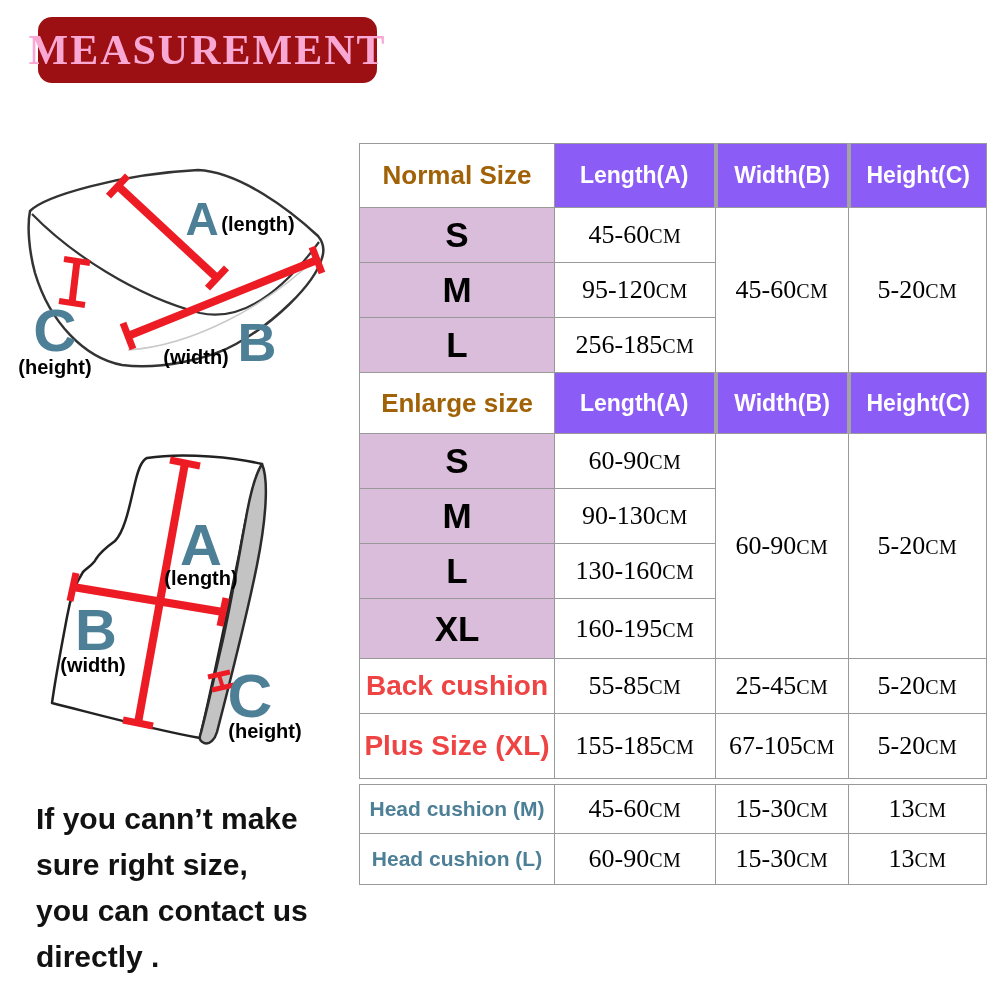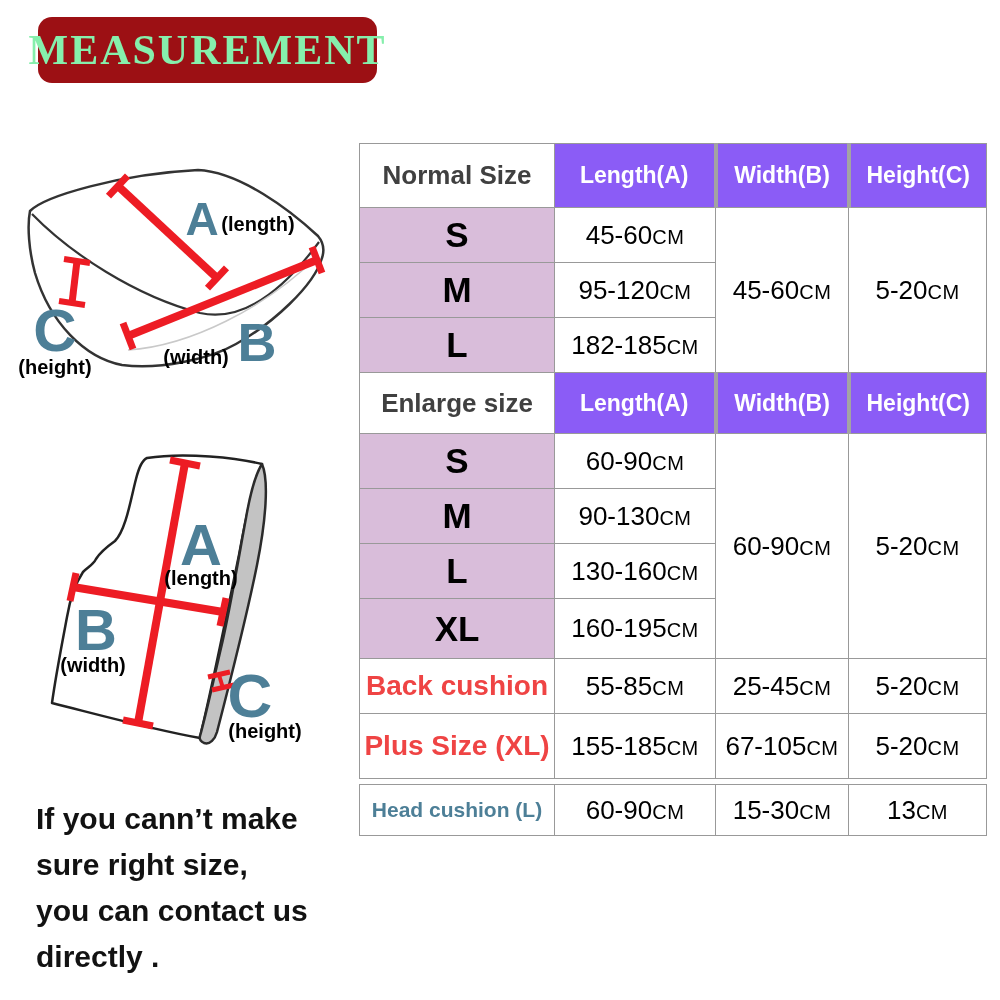--- a/index.html
+++ b/index.html
@@ -7,21 +7,21 @@
   #stage { position:relative; width:1000px; height:1000px; background:#fff; overflow:hidden; }
 
   
   .title-box{
     position:absolute; left:38px; top:17px; width:339px; height:66px;
     background:#9c1014; border-radius:14px;
     display:flex; align-items:center; justify-content:center;
   }
   .title-box span{
     font-family:"Liberation Serif", serif; font-weight:bold; font-size:42px;
-    color:#86efac; letter-spacing:2px;
+    color:#f9a8d4; letter-spacing:2px;
   }
 
   
   .diag{ position:absolute; }
   #diag-seat{ left:0; top:118px; }
   #diag-back{ left:0; top:420px; }
   .abc{ font-family:"Liberation Sans", sans-serif; font-weight:bold; fill:#4d7f97; }
   .sub{ font-family:"Liberation Sans", sans-serif; font-weight:bold; fill:#000; font-size:20px; }
 
   
@@ -31,29 +31,29 @@
   }
 
   
   .tblwrap{ position:absolute; left:359px; width:628px; }
   #tbl-main{ top:143px; }
   #tbl-head{ top:784px; }
   table{ border-collapse:collapse; table-layout:fixed; width:627px; }
   td{ border:1px solid #999; text-align:center; vertical-align:middle; padding:0; background:#fff; }
   .c1{ width:195px; } .c2{ width:161px; } .c3{ width:133px; } .c4{ width:138px; }
 
-  .hdr-label{ color:#404040; font-weight:bold; font-size:26px; }
+  .hdr-label{ color:#a16207; font-weight:bold; font-size:26px; }
   .hdr-dark{ background:#8b5cf6; color:#fff; font-weight:bold; font-size:23px; }
   .hdr-dark + .hdr-dark{ border-left:4px solid #a3a3a3; }
 
   .size{ background:#d9bdda; color:#000; font-weight:600; font-size:35px; }
   .rlbl{ color:#ef4444; font-weight:bold; font-size:28px; }
   .rlbl-sm{ color:#4d7f97; font-weight:bold; font-size:21px; }
 
-  .val{ font-family:Liberation Sans, sans-serif; color:#000; font-size:26px; }
+  .val{ font-family:Liberation Serif, serif; color:#000; font-size:26px; }
   .val .unit{ font-size:20px; letter-spacing:0.5px; }
 
   tr.h64{ height:64px; } tr.h61{ height:61px; } tr.h55{ height:55px; }
   tr.h60{ height:60px; } tr.h65{ height:65px; } tr.h49{ height:49px; } tr.h51{ height:51px; }
 </style>
 </head>
 <body>
 
 <div id="stage">
 
@@ -140,21 +140,21 @@
         <td class="val"><span>45-60</span><span class="unit">CM</span></td>
         <td class="val" rowspan="3"><span>45-60</span><span class="unit">CM</span></td>
         <td class="val" rowspan="3"><span>5-20</span><span class="unit">CM</span></td>
       </tr>
       <tr class="h55">
         <td class="size"><span>M</span></td>
         <td class="val"><span>95-120</span><span class="unit">CM</span></td>
       </tr>
       <tr class="h55">
         <td class="size"><span>L</span></td>
-        <td class="val"><span>182-185</span><span class="unit">CM</span></td>
+        <td class="val"><span>256-185</span><span class="unit">CM</span></td>
       </tr>
       <tr class="h61">
         <td class="hdr-label"><span>Enlarge size</span></td>
         <td class="hdr-dark"><span>Length(A)</span></td>
         <td class="hdr-dark"><span>Width(B)</span></td>
         <td class="hdr-dark"><span>Height(C)</span></td>
       </tr>
       <tr class="h55">
         <td class="size"><span>S</span></td>
         <td class="val"><span>60-90</span><span class="unit">CM</span></td>
@@ -191,20 +191,26 @@
 
   <div class="tblwrap" id="tbl-head">
     <table>
       <colgroup>
           <col class="c1">
           <col class="c2">
           <col class="c3">
           <col class="c4">
         </colgroup>
       <tbody>
+          <tr class="h49">
+        <td class="rlbl-sm"><span>Head cushion (M)</span></td>
+        <td class="val"><span>45-60</span><span class="unit">CM</span></td>
+        <td class="val"><span>15-30</span><span class="unit">CM</span></td>
+        <td class="val"><span>13</span><span class="unit">CM</span></td>
+      </tr>
       <tr class="h51">
         <td class="rlbl-sm"><span>Head cushion (L)</span></td>
         <td class="val"><span>60-90</span><span class="unit">CM</span></td>
         <td class="val"><span>15-30</span><span class="unit">CM</span></td>
         <td class="val"><span>13</span><span class="unit">CM</span></td>
       </tr>
     </tbody>
       </table>
   </div>
 

